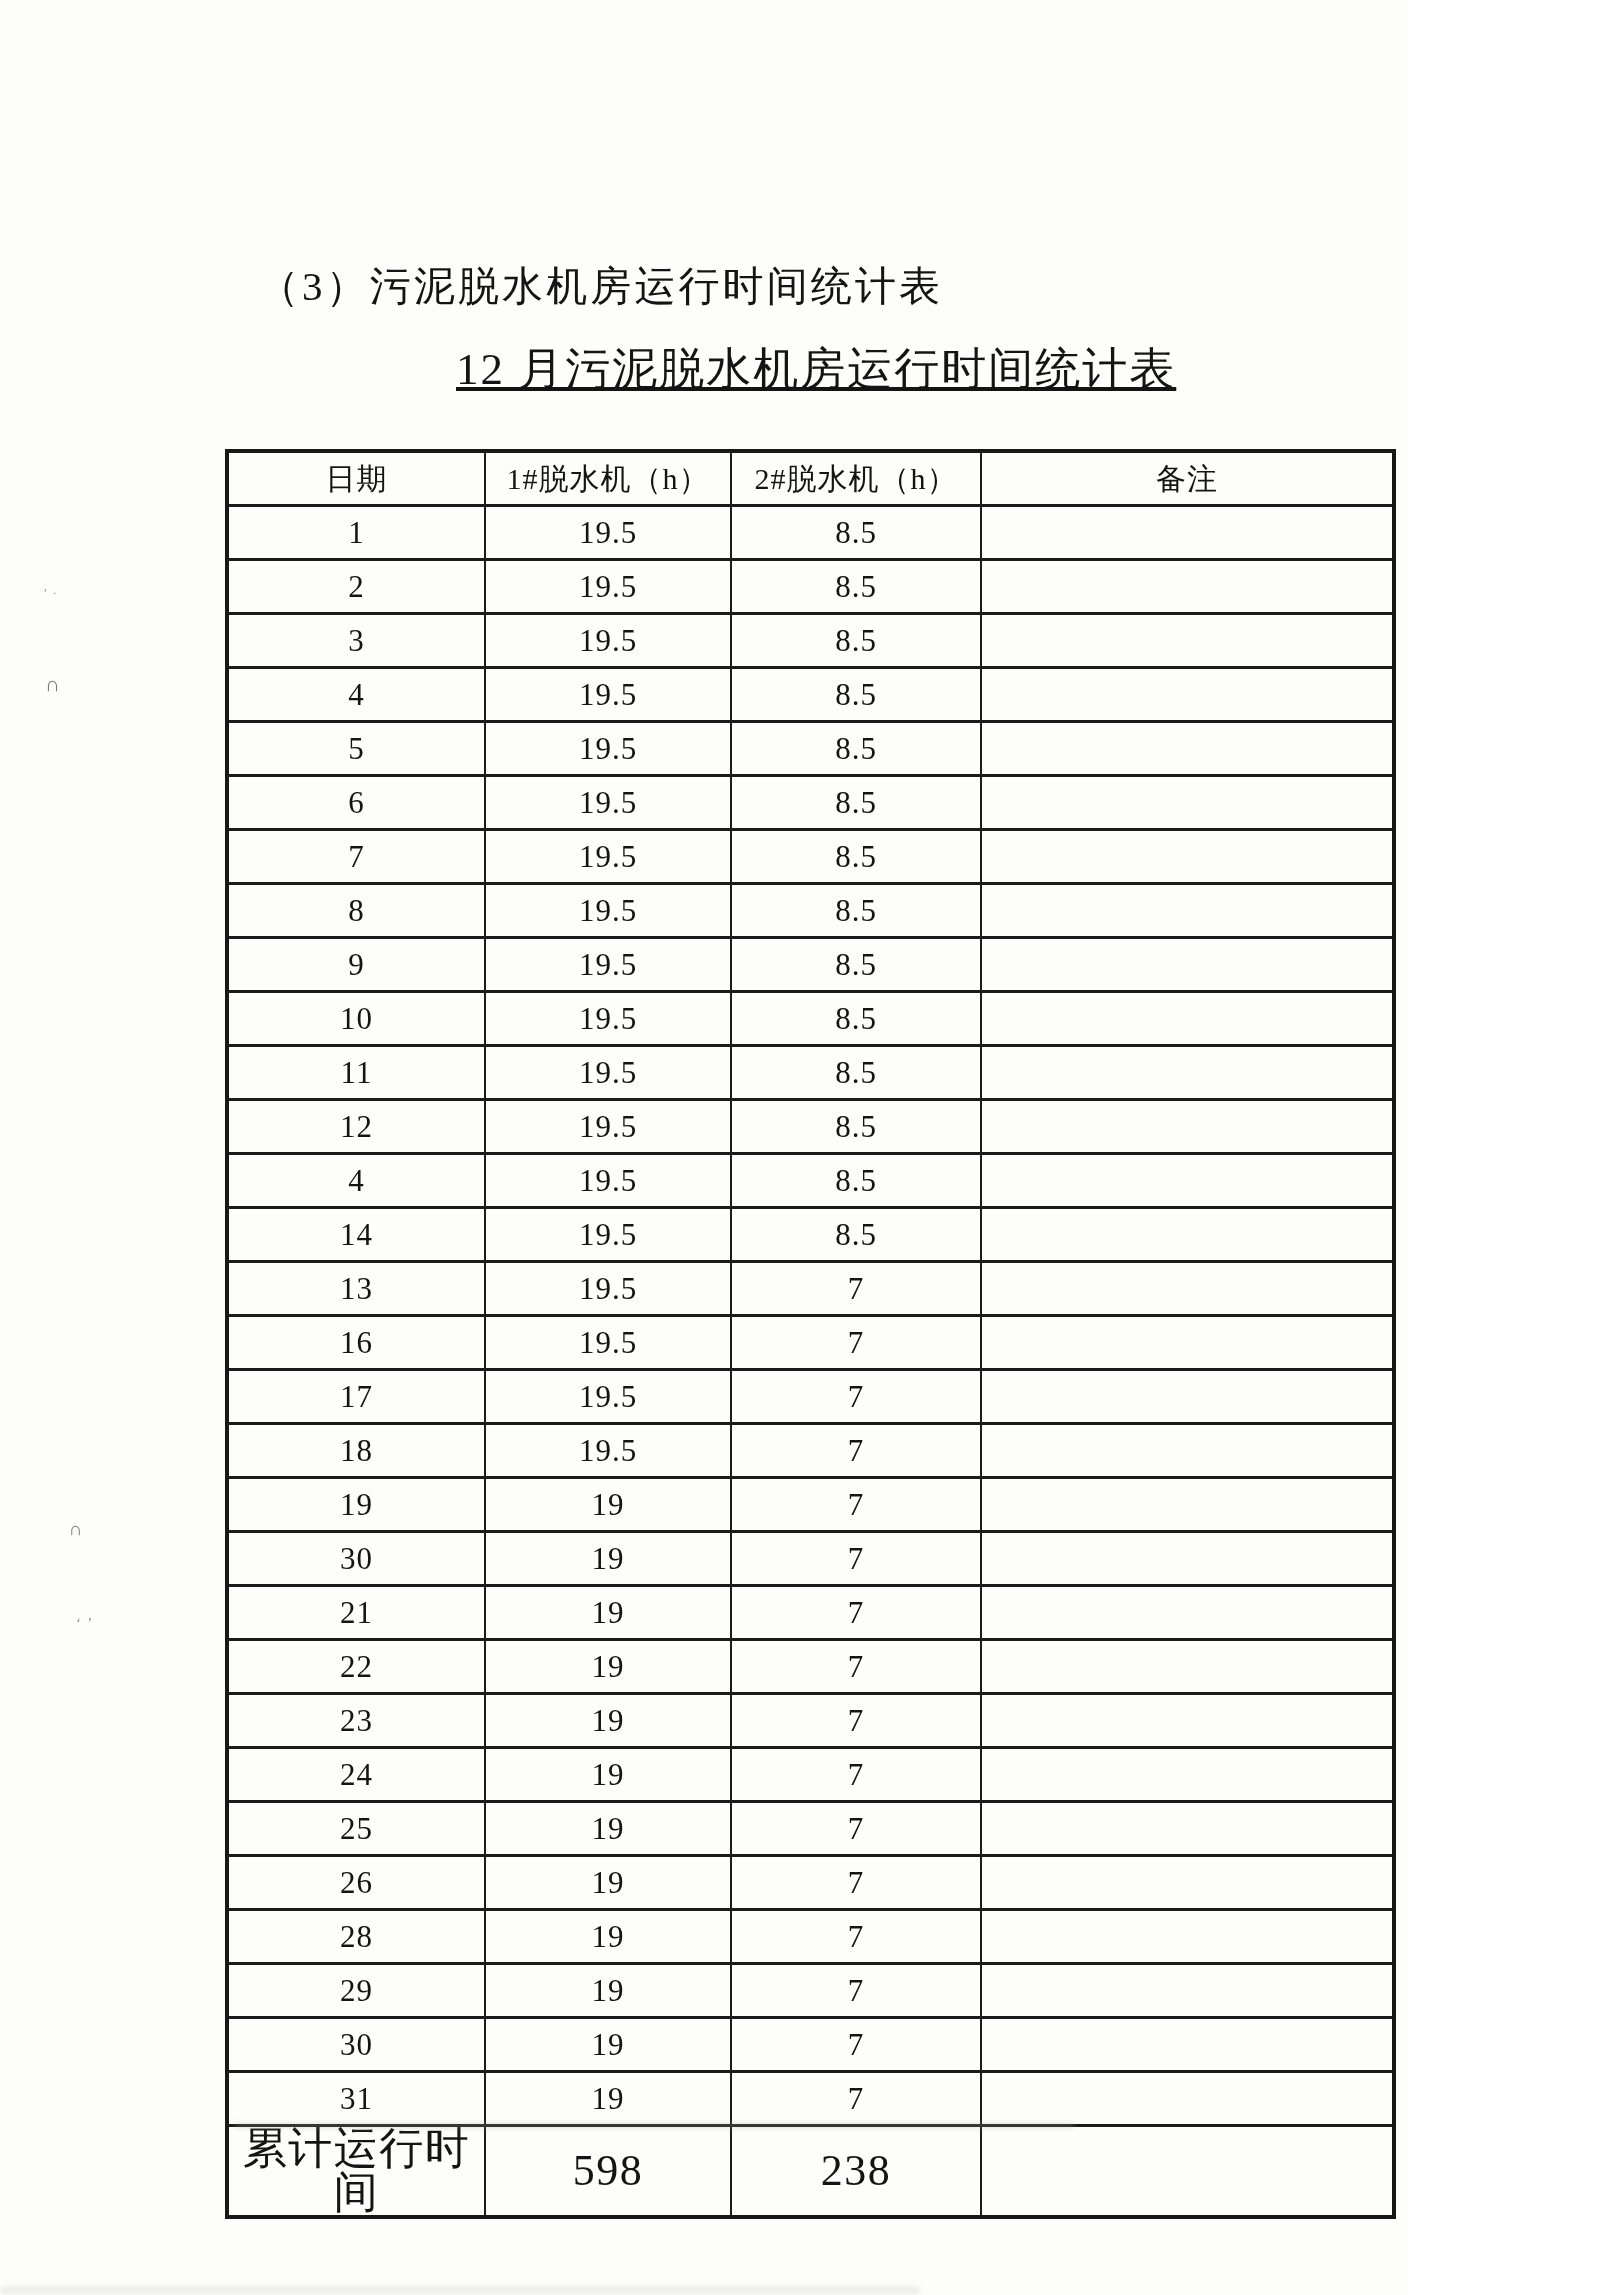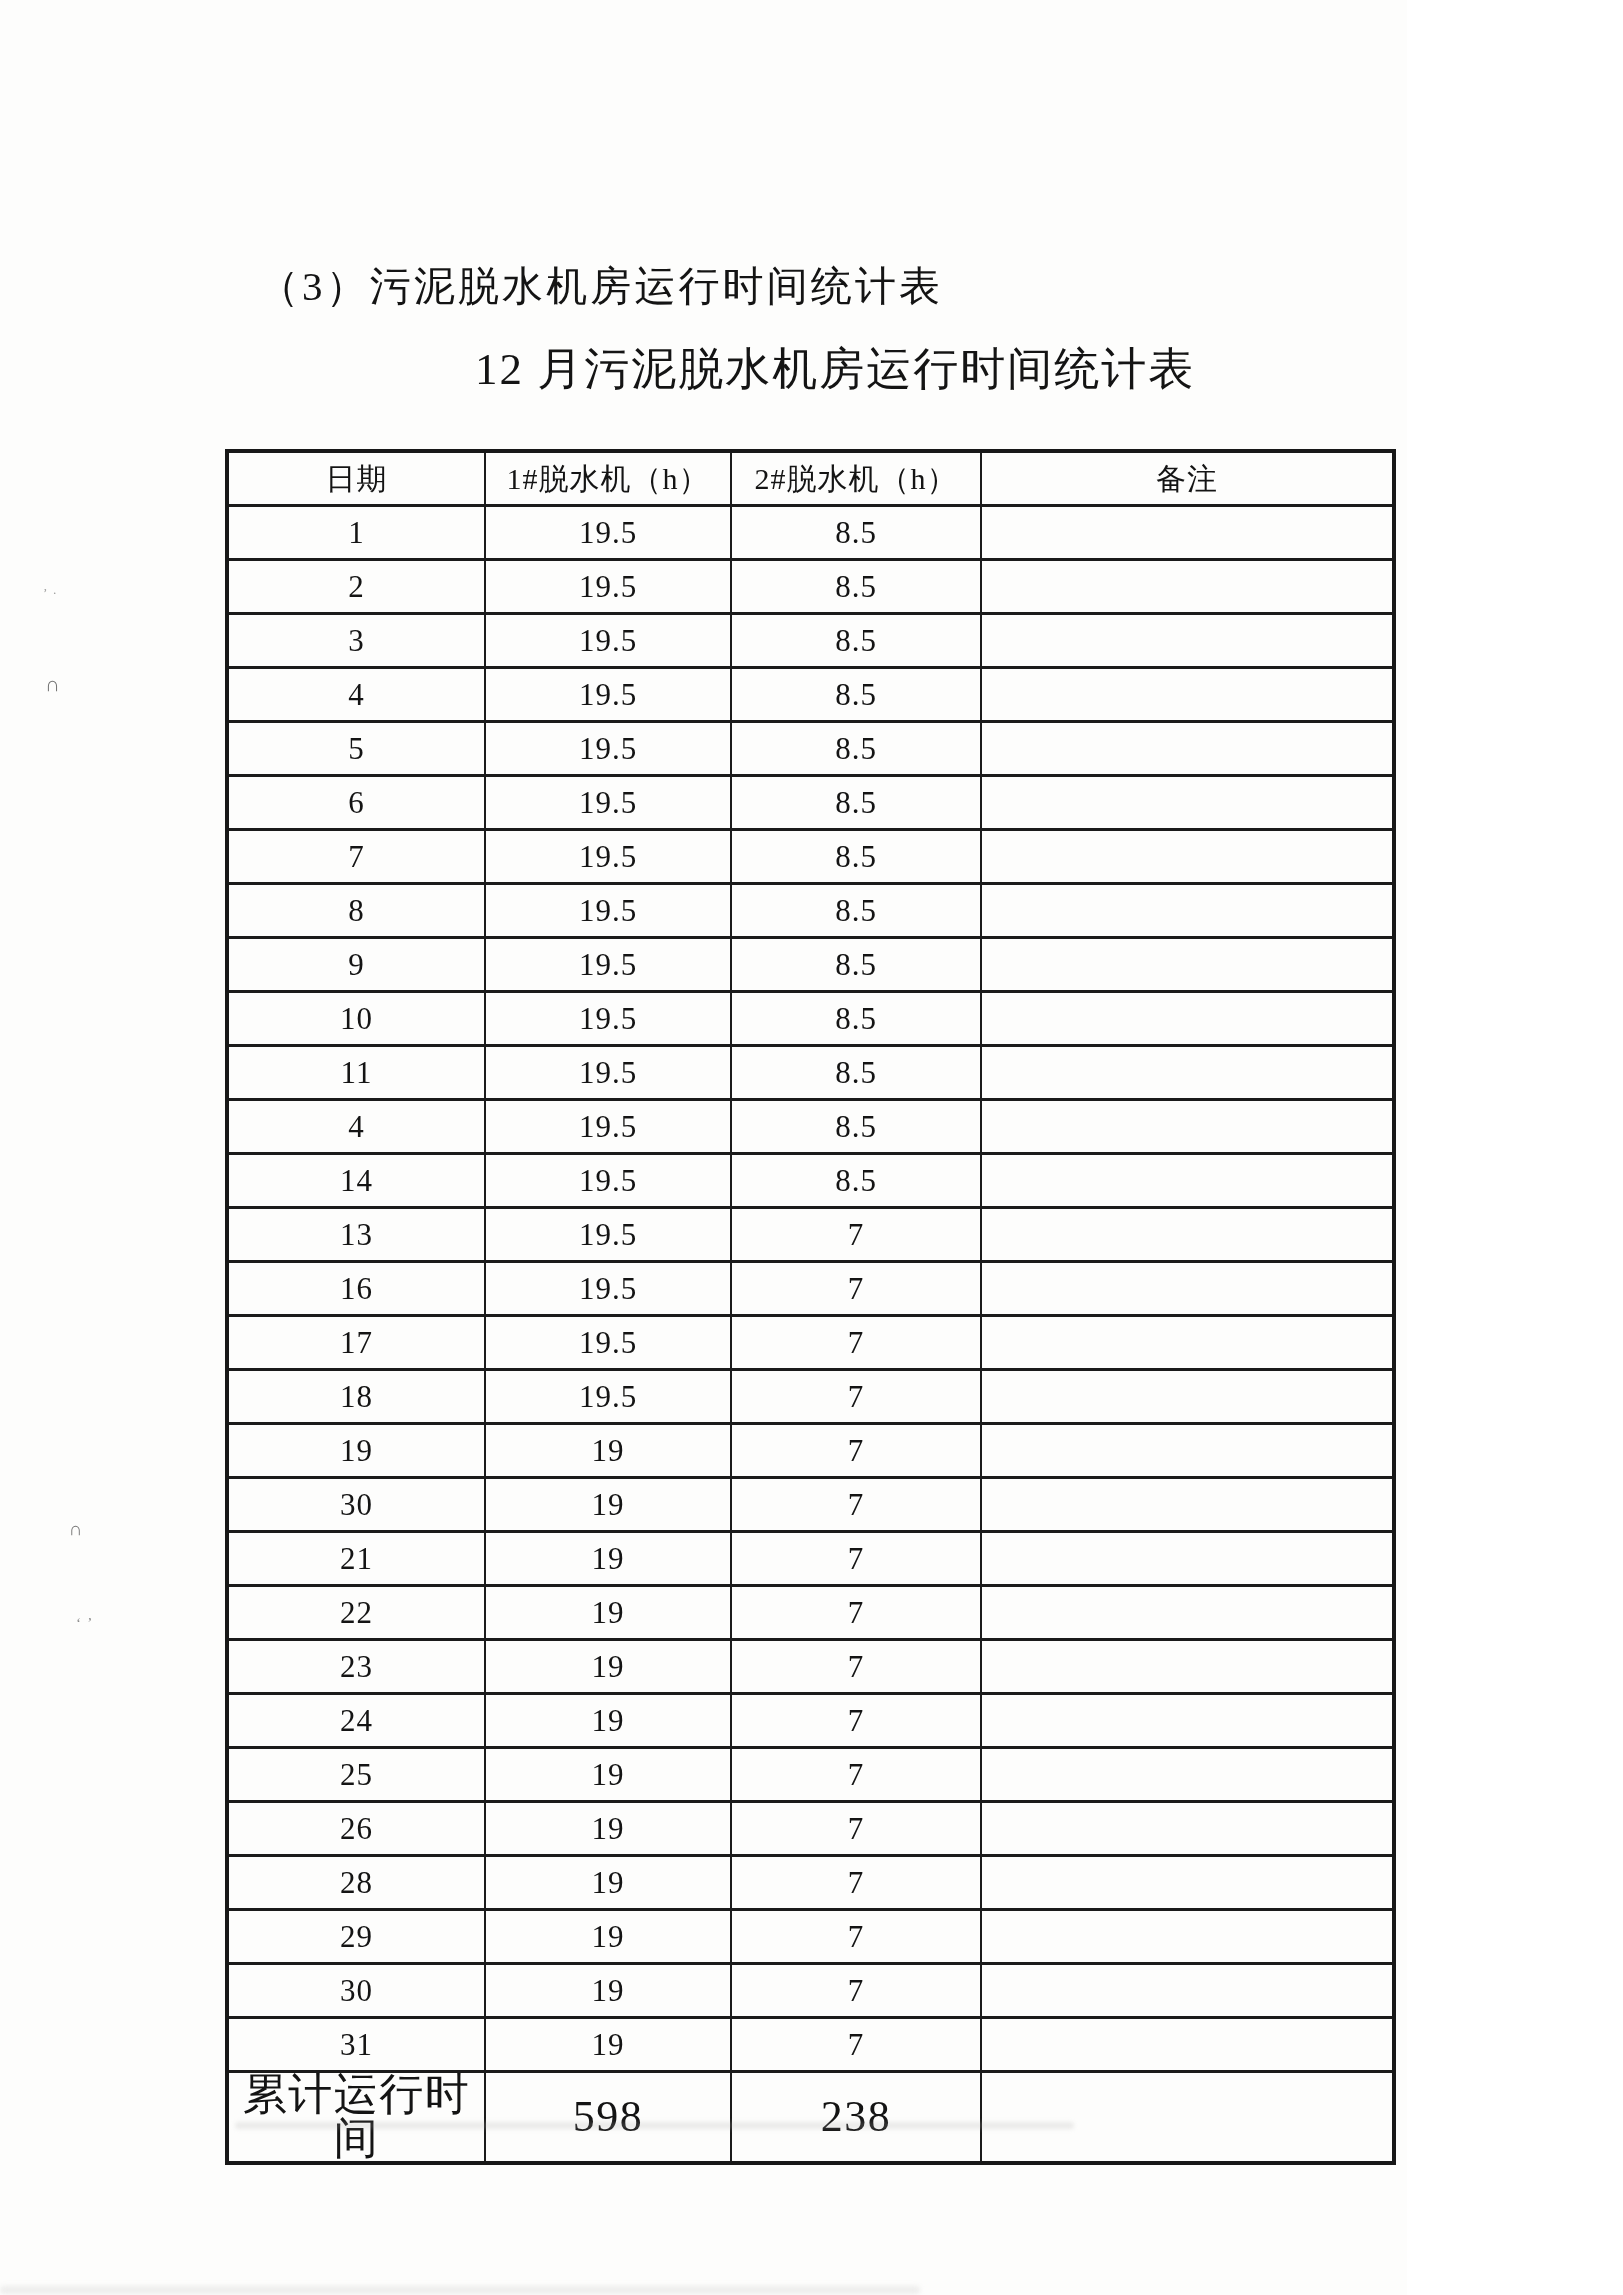--- a/index.html
+++ b/index.html
@@ -22,28 +22,29 @@
     top: 263px;
     margin: 0;
     font-size: 41px;
     font-weight: normal;
     letter-spacing: 3.1px;
     line-height: 1.15;
     white-space: nowrap;
   }
   .table-title {
     position: absolute;
-    left: 475px;
+    left: 456px;
     top: 344px;
     margin: 0;
     font-size: 45px;
     font-weight: normal;
     letter-spacing: 2px;
     line-height: 1.15;
     white-space: nowrap;
+    text-decoration: underline;
   }
   table.runtime-table {
     position: absolute;
     left: 225px;
     top: 417px;
     width: 1167px;
     border-collapse: collapse;
     table-layout: fixed;
     background: transparent;
   }
@@ -194,20 +195,26 @@
           <td data-name="machine2-cell">8.5</td>
           <td data-name="remark-cell"></td>
         </tr>
         <tr data-name="day-row">
           <td data-name="date-cell">11</td>
           <td data-name="machine1-cell">19.5</td>
           <td data-name="machine2-cell">8.5</td>
           <td data-name="remark-cell"></td>
         </tr>
         <tr data-name="day-row">
+          <td data-name="date-cell">12</td>
+          <td data-name="machine1-cell">19.5</td>
+          <td data-name="machine2-cell">8.5</td>
+          <td data-name="remark-cell"></td>
+        </tr>
+        <tr data-name="day-row">
           <td data-name="date-cell">4</td>
           <td data-name="machine1-cell">19.5</td>
           <td data-name="machine2-cell">8.5</td>
           <td data-name="remark-cell"></td>
         </tr>
         <tr data-name="day-row">
           <td data-name="date-cell">14</td>
           <td data-name="machine1-cell">19.5</td>
           <td data-name="machine2-cell">8.5</td>
           <td data-name="remark-cell"></td>

